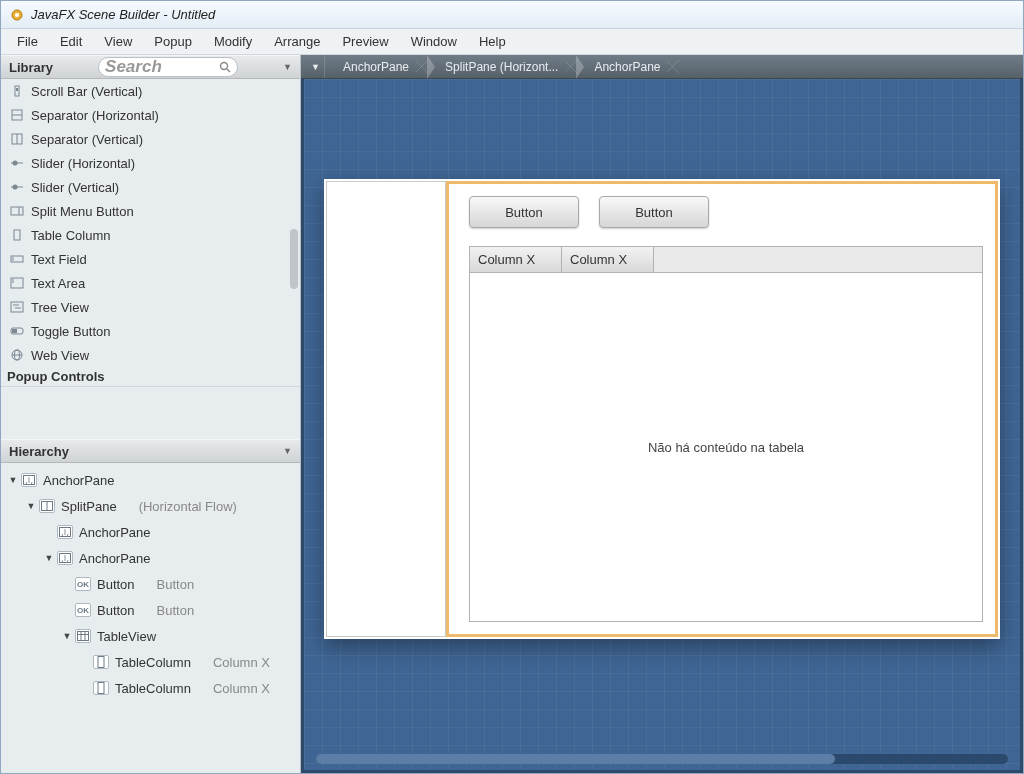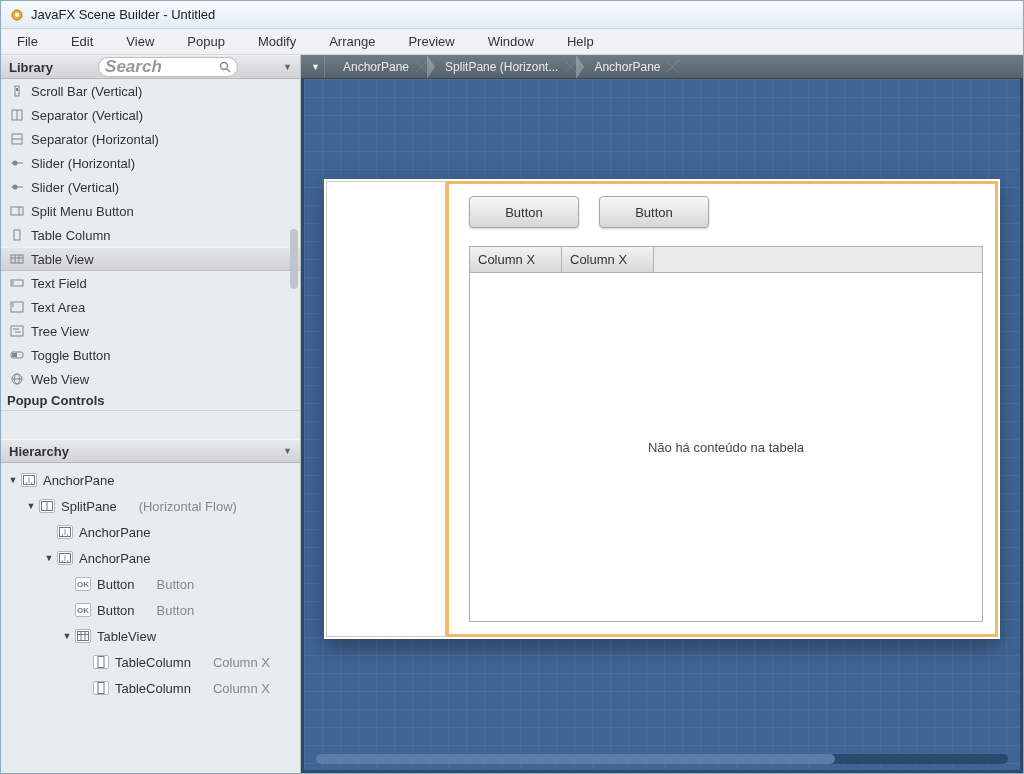--- a/index.html
+++ b/index.html
@@ -24,28 +24,28 @@
     display: flex; align-items: center;
     padding: 0 8px;
     gap: 6px;
   }
   .titlebar .app-icon {
     width: 16px; height: 16px;
     display: flex; align-items: center; justify-content: center;
     font-size: 12px;
     color: #e86c2a;
   }
-  .titlebar .title-text { color: #222; }
+  .titlebar .title-text { color: #222; font-style: italic; }
   .menubar {
     height: 26px;
     background: #eef2f5;
     border-bottom: 1px solid #d0d6db;
     display: flex; align-items: center;
     padding: 0 6px;
-    gap: 13px;
+    gap: 2px;
   }
   .menubar .menu-item {
     padding: 3px 10px;
     border-radius: 3px;
     cursor: default;
   }
   .main-area {
     flex: 1;
     display: flex;
     min-height: 0;
@@ -346,33 +346,33 @@
                 <rect x="4" y="1" width="4" height="10" stroke="#7b8791" stroke-width="1" fill="none"></rect>
                 <rect x="5" y="3" width="2" height="3" fill="#7b8791"></rect>
               </svg>
             </span>
             <span>Scroll Bar (Vertical)</span>
           </div>
           <div class="lib-item">
             <span class="lib-icon">
               <svg width="12" height="12">
                 <rect x="1" y="1" width="10" height="10" stroke="#7b8791" stroke-width="1" fill="none"></rect>
-                <line x1="6" y1="1" x2="6" y2="11" stroke="#7b8791"></line>
-              </svg>
-            </span>
-            <span>Separator (Vertical)</span>
+                <line x1="1" y1="6" x2="11" y2="6" stroke="#7b8791"></line>
+              </svg>
+            </span>
+            <span>Separator (Horizontal)</span>
           </div>
           <div class="lib-item">
             <span class="lib-icon">
               <svg width="12" height="12">
                 <rect x="1" y="1" width="10" height="10" stroke="#7b8791" stroke-width="1" fill="none"></rect>
-                <line x1="1" y1="6" x2="11" y2="6" stroke="#7b8791"></line>
-              </svg>
-            </span>
-            <span>Separator (Horizontal)</span>
+                <line x1="6" y1="1" x2="6" y2="11" stroke="#7b8791"></line>
+              </svg>
+            </span>
+            <span>Separator (Vertical)</span>
           </div>
           <div class="lib-item">
             <span class="lib-icon">
               <svg width="14" height="10">
                 <line x1="1" y1="5" x2="13" y2="5" stroke="#7b8791"></line>
                 <circle cx="5" cy="5" r="2.5" fill="#7b8791"></circle>
               </svg>
             </span>
             <span>Slider (Horizontal)</span>
           </div>
@@ -394,31 +394,20 @@
             </span>
             <span>Split Menu Button</span>
           </div>
           <div class="lib-item">
             <span class="lib-icon">
               <svg width="10" height="12">
                 <rect x="2" y="1" width="6" height="10" stroke="#7b8791" stroke-width="1" fill="none"></rect>
               </svg>
             </span>
             <span>Table Column</span>
-          </div>
-          <div class="lib-item selected">
-            <span class="lib-icon">
-              <svg width="14" height="10">
-                <rect x="1" y="1" width="12" height="8" stroke="#7b8791" stroke-width="1" fill="none"></rect>
-                <line x1="1" y1="4" x2="13" y2="4" stroke="#7b8791"></line>
-                <line x1="5" y1="1" x2="5" y2="9" stroke="#7b8791"></line>
-                <line x1="9" y1="1" x2="9" y2="9" stroke="#7b8791"></line>
-              </svg>
-            </span>
-            <span>Table View</span>
           </div>
           <div class="lib-item">
             <span class="lib-icon">
               <svg width="14" height="10">
                 <rect x="1" y="2" width="12" height="6" stroke="#7b8791" stroke-width="1" fill="none"></rect>
                 <line x1="3" y1="3" x2="3" y2="7" stroke="#7b8791"></line>
               </svg>
             </span>
             <span>Text Field</span>
           </div>

